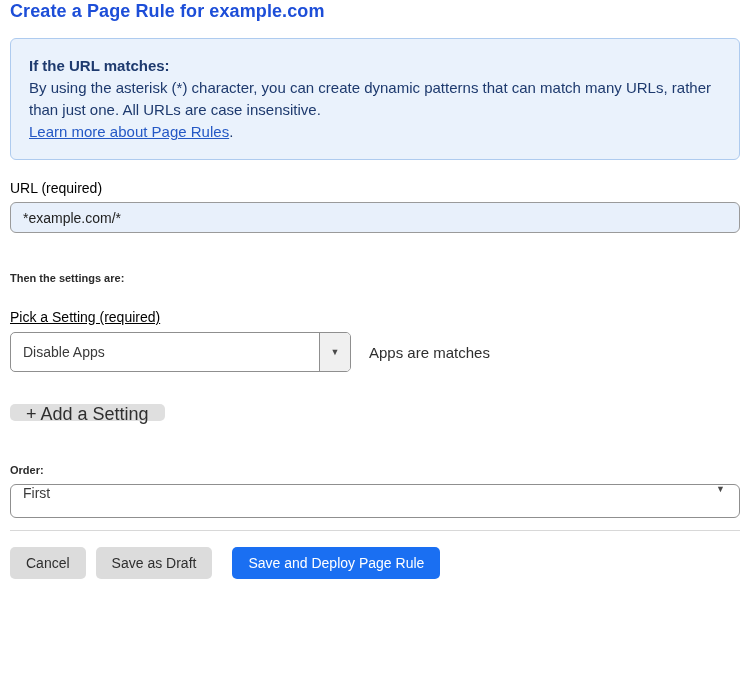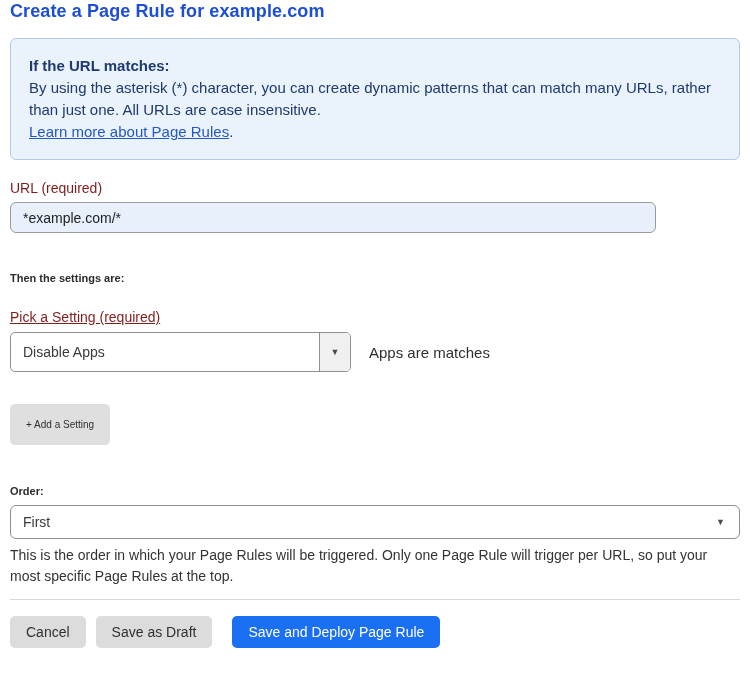--- a/index.html
+++ b/index.html
@@ -39,25 +39,25 @@
     text-decoration: underline;
     cursor: pointer;
   }
   .info-box .info-link-suffix { color: #1e3a6e; }
 
   
   .field-label {
     margin-top: 20px;
     font-size: 14px;
     line-height: 17px;
-    color: #7f1d1d;
+    color: #000000;
   }
   .url-input {
     display: block;
-    width: 646px;
+    width: 730px;
     height: 31px;
     margin-top: 5px;
     background: #e8f0fb;
     border: 1px solid #9a9a9a;
     border-radius: 6px;
     padding: 0 12px;
     font-family: "Liberation Sans", sans-serif;
     font-size: 14px;
     color: #222222;
     outline: none;
@@ -121,40 +121,39 @@
     font-size: 15px;
     color: #2f2f2f;
   }
 
   .add-setting-btn {
     margin-top: 32px;
     display: inline-block;
     background: #dfdfdf;
     border: none;
     border-radius: 5px;
-    height: 41px;
+    height: 17px;
     padding: 0 16px;
     font-family: "Liberation Sans", sans-serif;
-    font-size: 10px;
+    font-size: 18px;
     color: #2f2f2f;
     cursor: pointer;
   }
 
   .order-heading { margin-top: 37px; }
   .order-label { margin-top: 21px; }
 
   .order-select {
     margin-top: 5px;
     width: 730px;
     height: 34px;
     background: #ffffff;
     border: 1px solid #8f8f8f;
     border-radius: 6px;
     display: flex;
-    align-items: center;
     justify-content: space-between;
     padding: 0 14px 0 12px;
     font-size: 14px;
     color: #3a3a3a;
     cursor: pointer;
   }
 
   .order-helper {
     margin-top: 6px;
     font-size: 14px;
@@ -228,21 +227,20 @@
   <button class="add-setting-btn">+ Add a Setting</button>
 
   <div class="section-heading order-heading">Order:</div>
 
 
   <div class="order-select">
     <span>First</span>
     <span class="caret">▼</span>
   </div>
 
-  <div class="order-helper">This is the order in which your Page Rules will be triggered. Only one Page Rule will trigger per URL, so put your most specific Page Rules at the top.</div>
 
   <hr class="divider">
 
   <div class="footer-buttons">
     <button class="btn btn-gray">Cancel</button>
     <button class="btn btn-gray">Save as Draft</button>
     <button class="btn btn-blue">Save and Deploy Page Rule</button>
   </div>
 
 </div>

